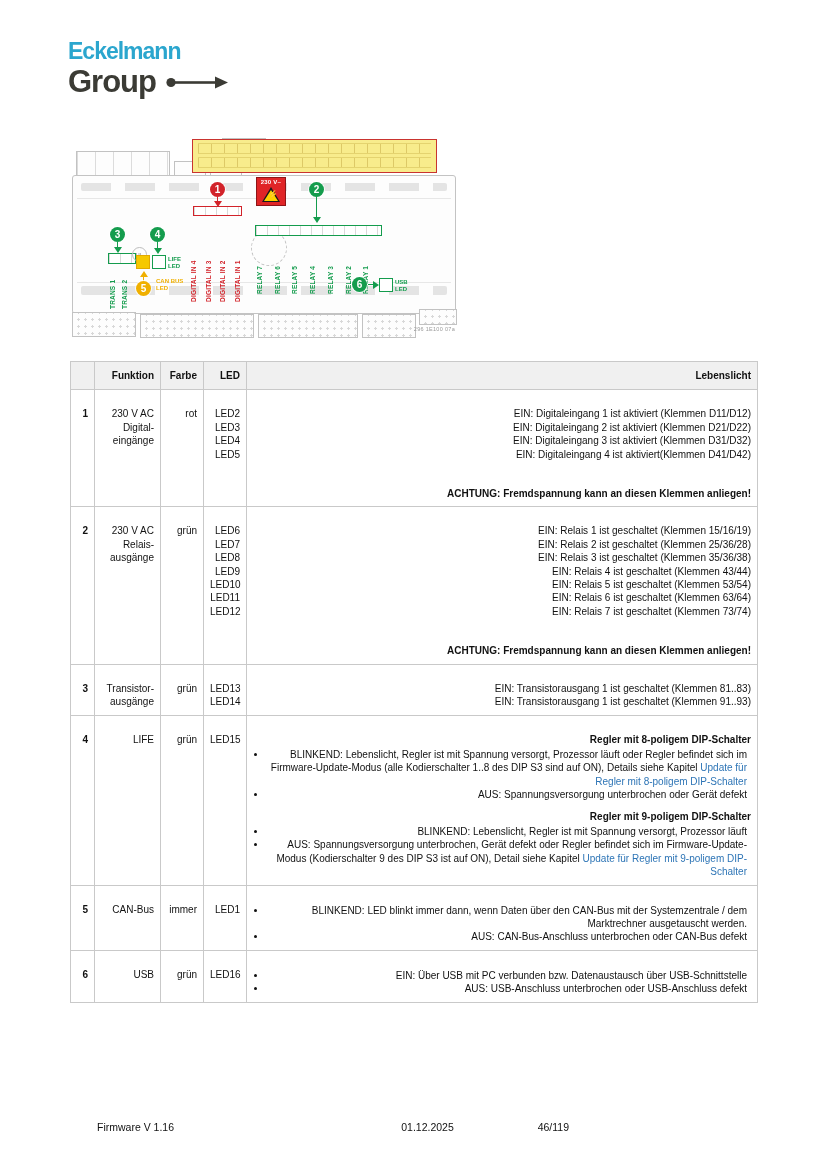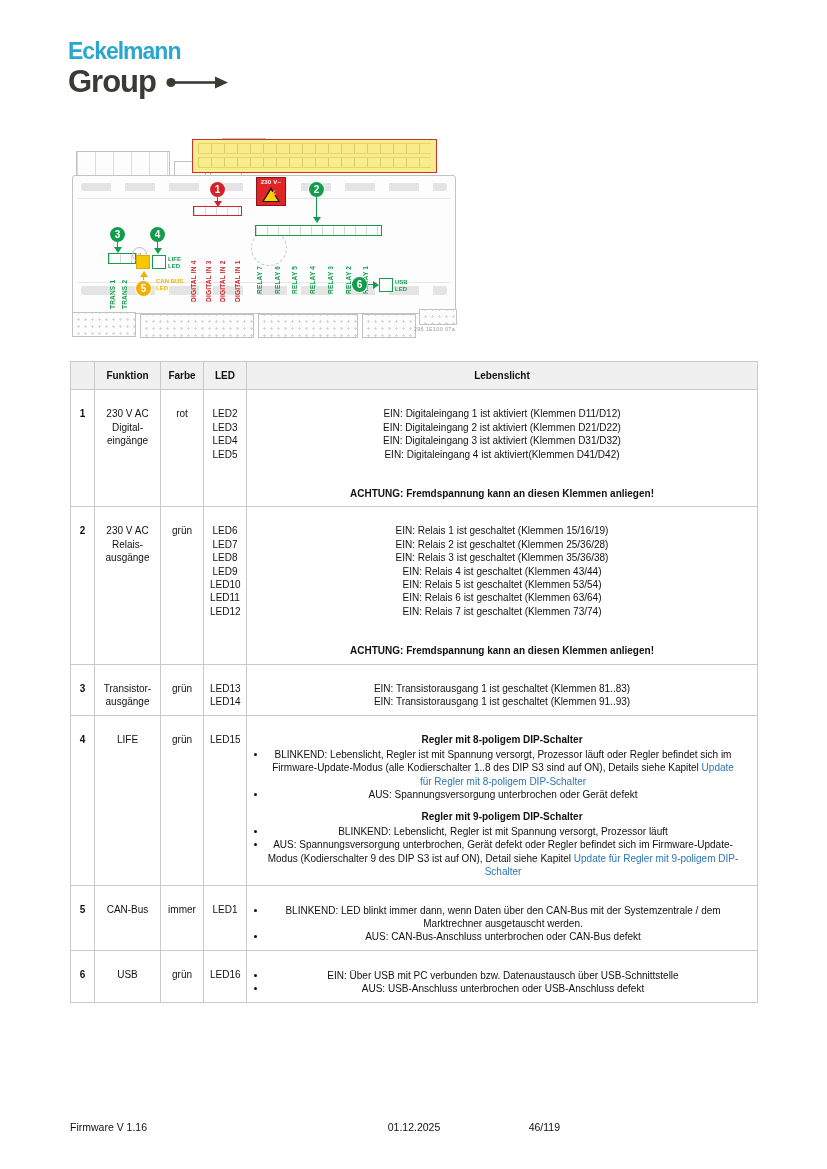--- a/index.html
+++ b/index.html
@@ -44,35 +44,35 @@
   .tri-outer{margin:1px auto 0;width:0;height:0;border-left:9px solid transparent;border-right:9px solid transparent;border-bottom:15px solid #1a1a1a;position:relative;}
   .tri-inner{position:absolute;left:-7px;top:2.5px;width:0;height:0;border-left:7px solid transparent;border-right:7px solid transparent;border-bottom:11.5px solid #ffd200;}
   .bolt{position:absolute;left:-3px;top:4px;font-size:8px;line-height:8px;color:#111;}
 
   .ul-circle{width:13px;height:13px;border:1px solid #bdbdbd;border-radius:50%;color:#ababab;font-size:5.5px;display:flex;align-items:center;justify-content:center;font-weight:bold;}
   .dash-circle{border:1px dashed #c4c4c4;border-radius:50%;}
   .drawno{font-size:5.5px;color:#9a9a9a;letter-spacing:.3px;}
 
   
   .led-table{position:absolute;left:70px;top:361px;width:688px;border-collapse:collapse;table-layout:fixed;font-size:10px;line-height:13.4px;color:#111;}
-  .led-table th,.led-table td{border:1px solid #c9c9c9;vertical-align:top;text-align:center;padding:17px 6px 6px 6px;}
+  .led-table th,.led-table td{border:1px solid #c9c9c9;vertical-align:top;text-align:right;padding:17px 6px 6px 6px;}
   .led-table th{background:#f0f0f0;font-weight:bold;padding-top:7px;padding-bottom:7px;}
   .c-num{font-weight:bold;}
   .c-fn{white-space:pre-line;}
   .warn{font-weight:bold;margin-top:26px;}
   .bold-head{font-weight:bold;margin-bottom:2px;}
   .bold-head:not(:first-child){margin-top:8px;}
-  .c-desc ul{margin:1px 12px 2px 0;padding-left:14px;}
+  .c-desc ul{margin:1px 4px 2px 0;padding-left:14px;}
   .c-desc ul:last-child{margin-bottom:0;}
   .c-desc li{margin:0;}
   .link{color:#2e75b6;cursor:pointer;}
 
   
   .footer{position:absolute;left:70px;width:688px;top:1121px;font-size:10.5px;display:flex;}
-  .f-left{flex:1;text-align:left;}
+  .f-left{flex:1;text-align:left;margin-left:27px;}
   .f-center{flex:1;text-align:center;}
   .f-right{flex:1;}
 </style>
 </head>
 <body>
 
 <div class="logo">
   <div class="logo-l1">Eckelmann</div>
   <div class="logo-l2">
     <span>Group</span>

